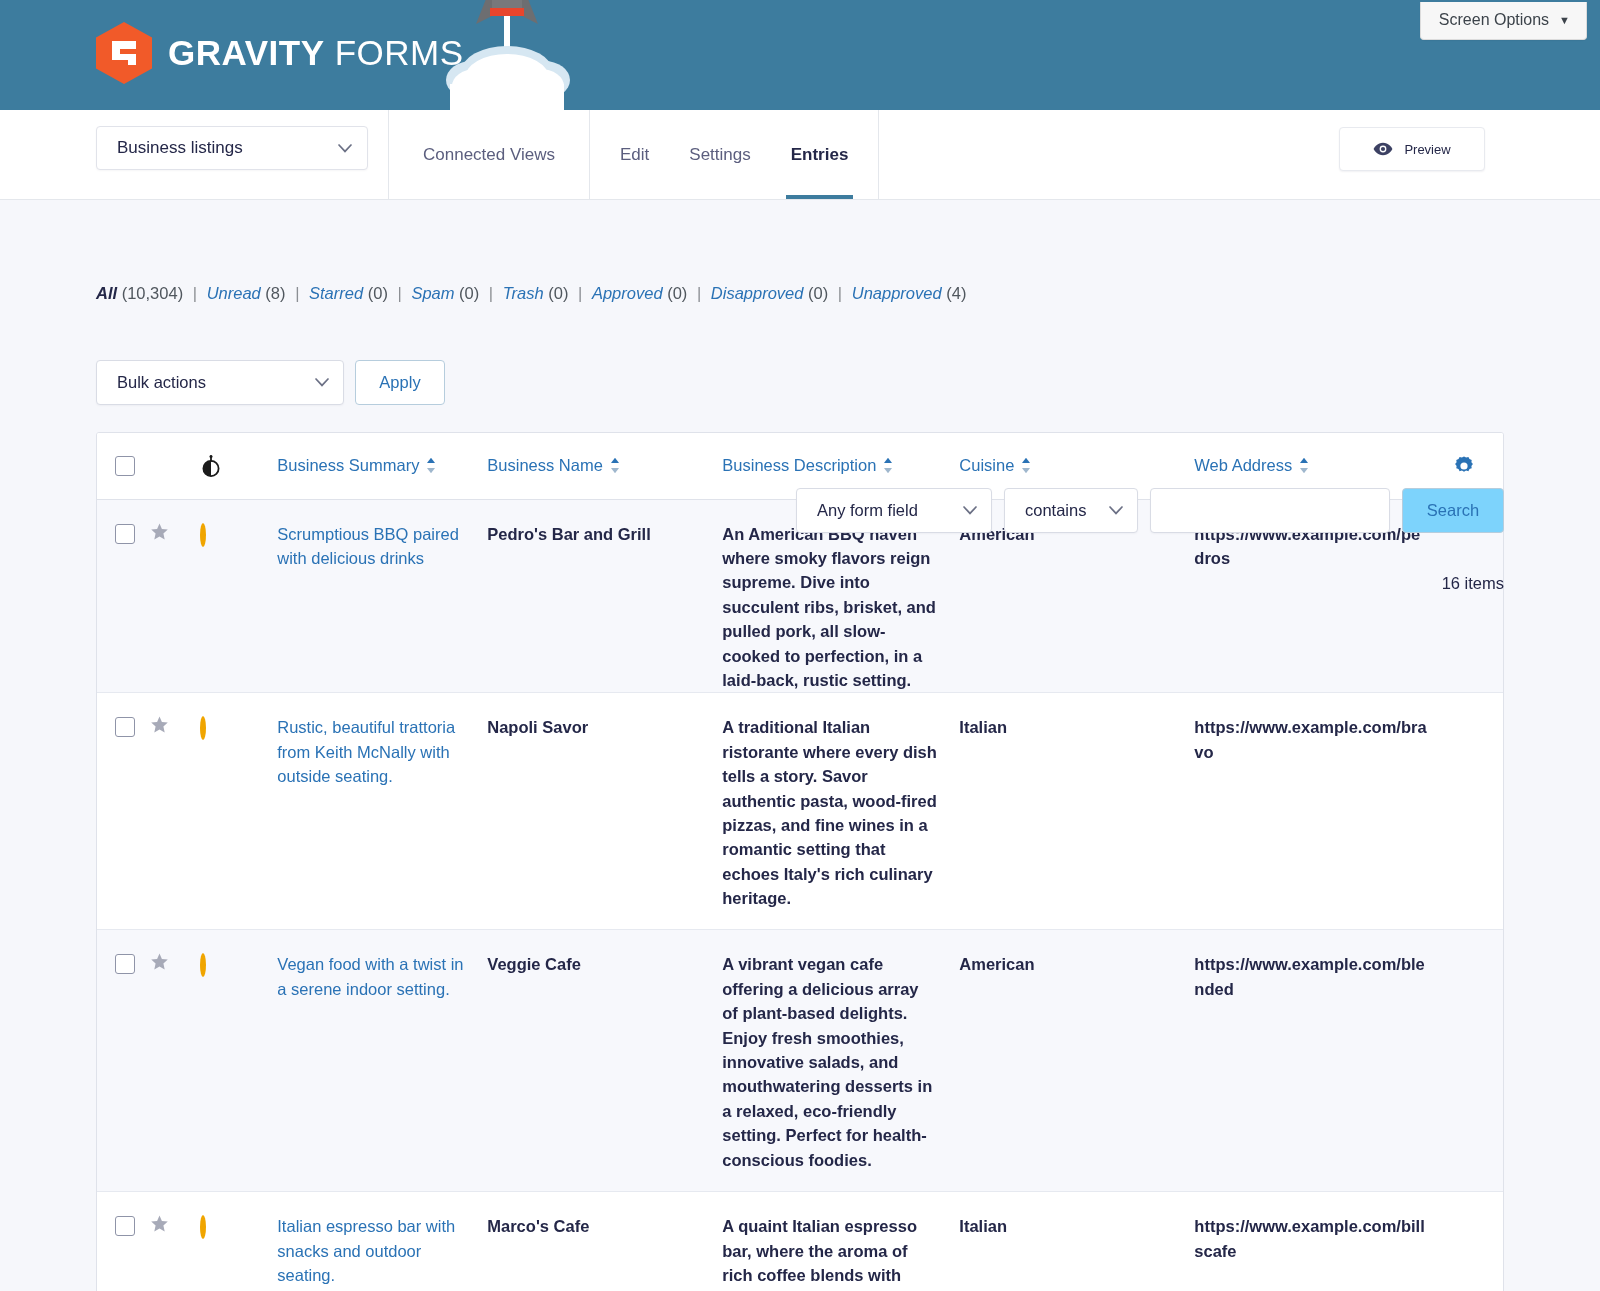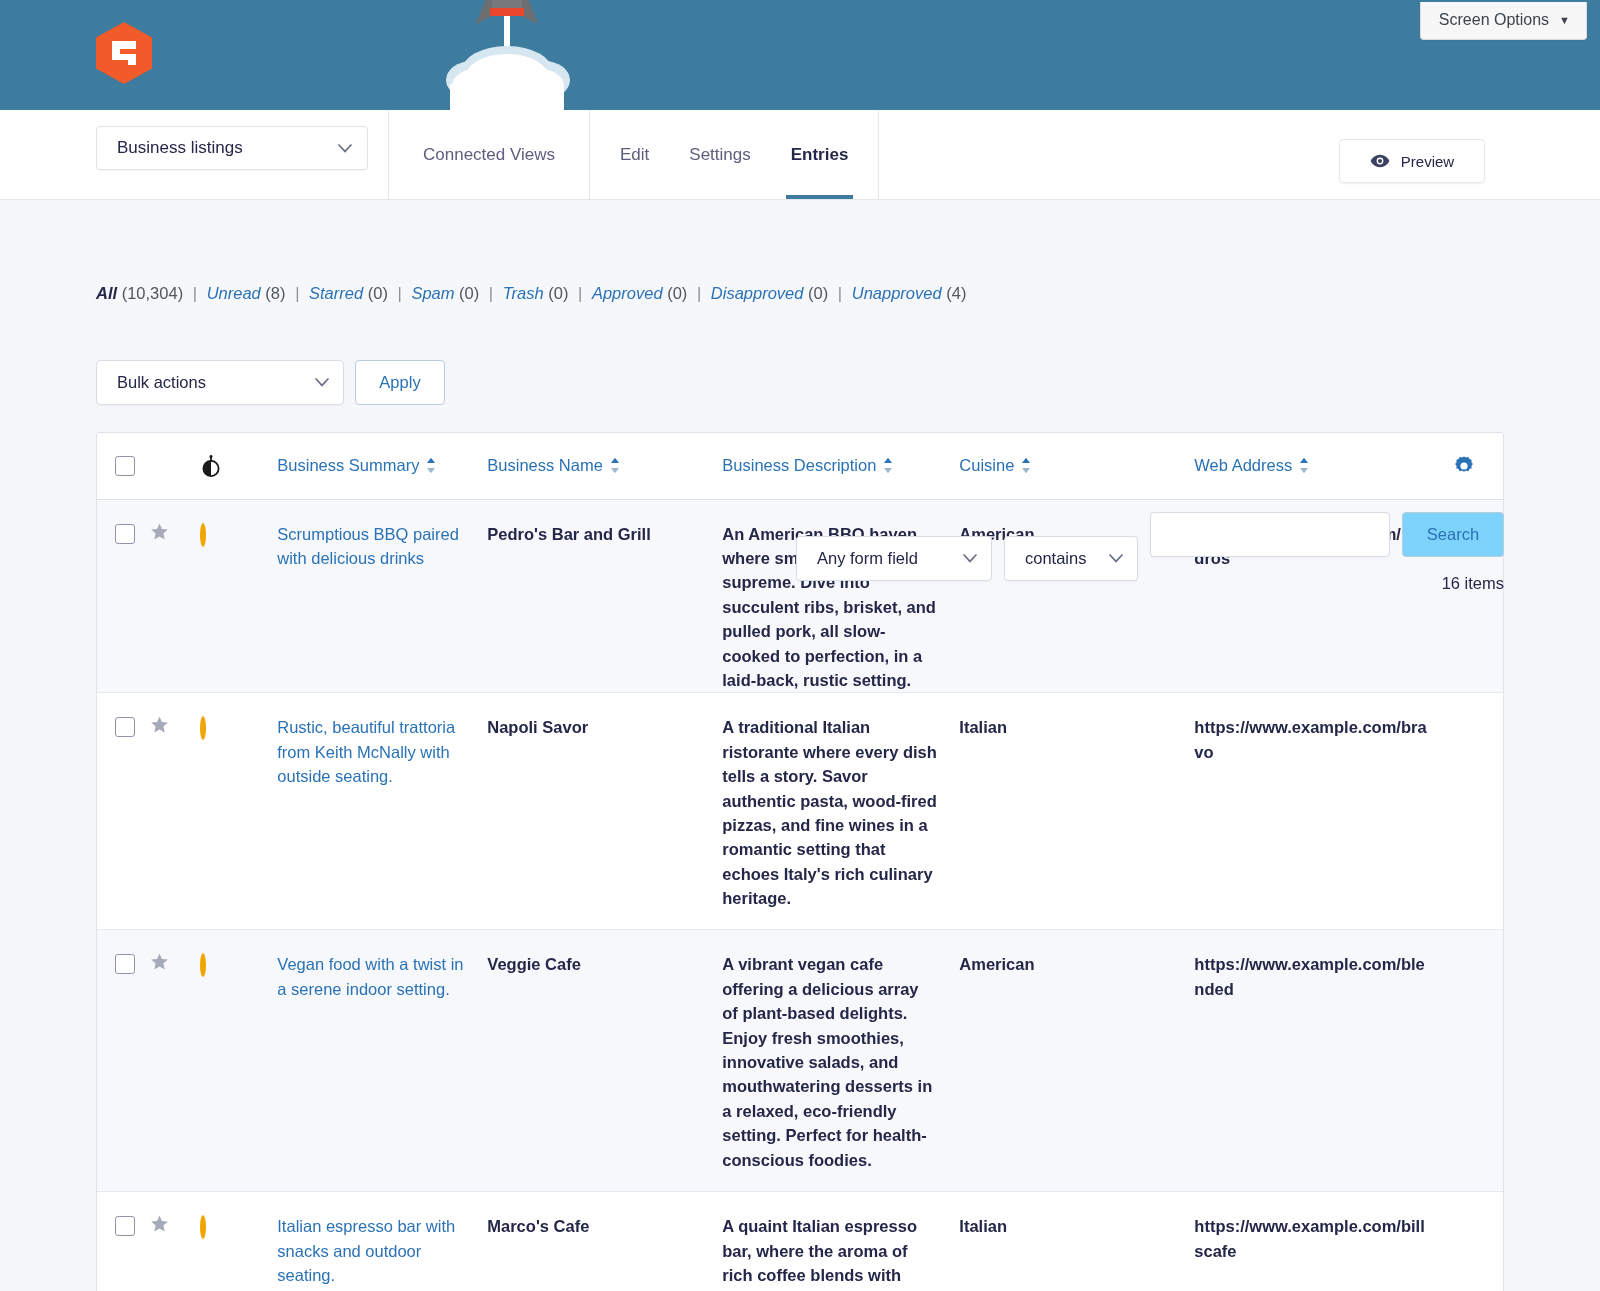--- a/index.html
+++ b/index.html
@@ -103,24 +103,23 @@
     height: 4px; background: #3d7c9e;
   }
 
   .preview-btn {
     position:absolute; right: 115px; top: 17px;
     height: 44px; min-width: 146px;
     background:#fff;
     border: 1px solid #e8eaef;
     border-radius: 4px;
     display:flex; align-items:center; justify-content:center; gap: 11px;
-    font-size: 15px; color:#242748;
+    font-size: 13px; color:#242748;
     box-shadow: 0 1px 2px rgba(18,23,58,.06);
     padding: 0 18px;
-    margin-top: 12px;
   }
 
   
   .page {
     background: #f6f7fb;
     min-height: 1104px;
     position: relative;
     padding: 0 96px;
   }
 
@@ -139,21 +138,20 @@
   .search-row {
     position: absolute;
     right: 96px; top: 288px;
     display: flex; align-items: center; gap: 12px;
   }
   .sel-box {
     height: 45px; border:1px solid #d9dce5; border-radius:4px; background:#fff;
     display:flex; align-items:center; justify-content:space-between;
     padding: 0 14px 0 20px; font-size: 16.5px; color:#242748;
     box-shadow: 0 1px 2px rgba(18,23,58,.04);
-    margin-top: 48px;
   }
   #field-select { width: 196px; }
   #op-select { width: 134px; }
   .search-text {
     width: 240px; height: 45px;
     border:1px solid #d9dce5; border-radius:4px; background:#fff;
     box-shadow: 0 1px 2px rgba(18,23,58,.04);
   }
   .search-btn {
     width: 102px; height: 45px;
@@ -256,20 +254,24 @@
 </head>
 <body>
 
 <div class="gf-banner">
 
   <div class="gf-logo-wrap">
     <svg class="gf-hex" viewBox="0 0 56 62">
       <polygon points="28,0 56,15.5 56,46.5 28,62 0,46.5 0,15.5" fill="#f15a29"></polygon>
       <path d="M16 19 h24 v8 h-16 v5 h16 v11 h-8 v-5 h-16 z" fill="#ffffff"></path>
     </svg>
+    <div class="gf-wordmark">
+      <span class="b">GRAVITY</span>
+      <span class="l">FORMS</span>
+    </div>
   </div>
 
   <svg class="rocket" viewBox="0 0 150 160">
     <path d="M60 10 L75 -10 L90 10 L90 62 L60 62 Z" fill="#77787b"></path>
     <path d="M60 30 L44 70 L60 62 Z" fill="#6d6e71"></path>
     <path d="M90 30 L106 70 L90 62 Z" fill="#6d6e71"></path>
     <rect x="58" y="-2" width="34" height="7" fill="#e8452c"></rect>
     <rect x="58" y="54" width="34" height="8" fill="#e8452c"></rect>
     <rect x="66" y="16" width="18" height="16" rx="4" fill="#c9cacc"></rect>
     <path d="M70 21 h10 v3.5 h-6.5 v2 h6.5 v4.5 h-3.5 v-2 h-6.5 z" fill="#ffffff"></path>

